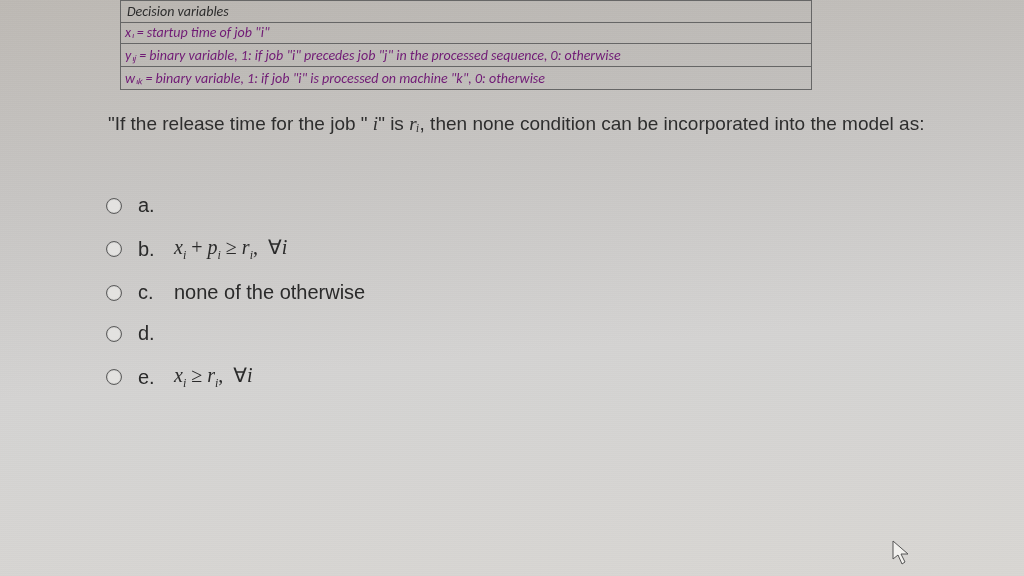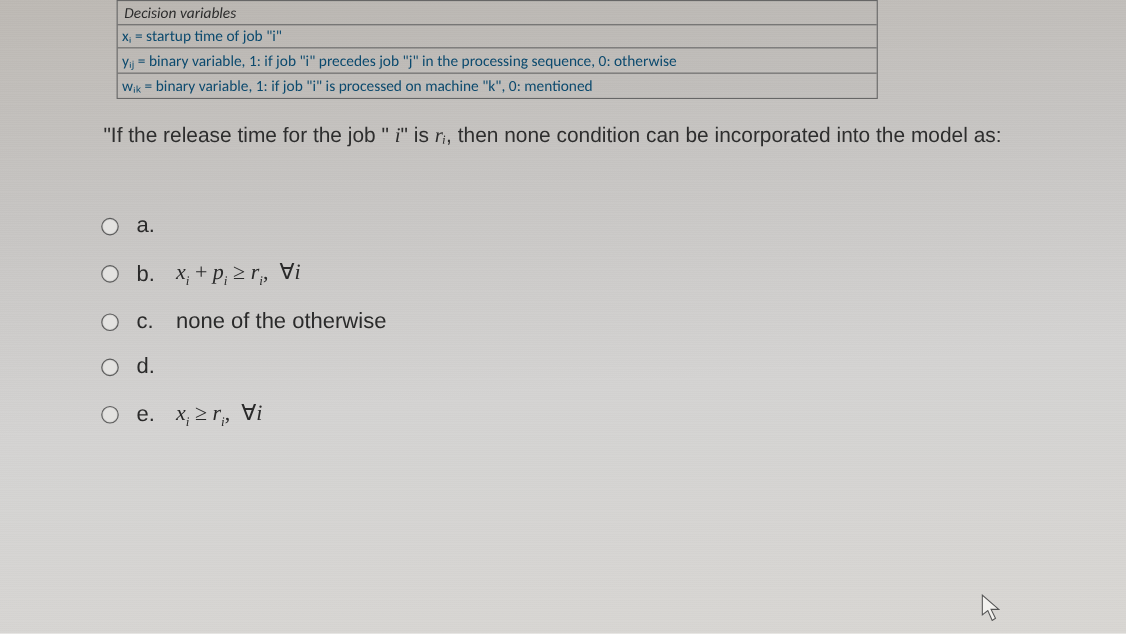--- a/index.html
+++ b/index.html
@@ -16,21 +16,21 @@
   }
   .noise::before {
     content:"";
     position:absolute;
     inset:0;
     background: repeating-linear-gradient(0deg, rgba(0,0,0,0.01) 0 1px, rgba(255,255,255,0.01) 1px 2px);
     pointer-events:none;
   }
   .content {
     position: absolute;
-    left: 86px;
+    left: 100px;
     top: 0;
     width: 900px;
   }
   .box {
     border: 1px solid #666;
     margin-left: 20px;
     margin-top: 0;
     font-size: 14px;
     color: #2c2c2c;
     background: rgba(0,0,0,0.01);
@@ -40,23 +40,24 @@
     border-bottom: 1px solid #666;
     padding: 2px 6px 2px 6px;
     font-style: italic;
     color: #2c2c2c;
     font-weight: 500;
     font-family: Calibri, Arial, sans-serif;
   }
   .box-row {
     border-bottom: 1px solid #666;
     padding: 1px 4px 2px 4px;
+    font-style: italic;
     font-family: Calibri, Arial, sans-serif;
     font-size: 14px;
-    color: #0c4a6e;
+    color: #701a75;
   }
   .box-row:last-child {
     border-bottom: none;
   }
   .qtext {
     margin-top: 20px;
     color: #2e2e2e;
     font-size: 19px;
     line-height: 28px;
     padding-left: 8px;
@@ -101,22 +102,22 @@
     pointer-events: none;
   }
 </style>
 </head>
 <body class="noise">
 
 <div class="content">
   <div class="box">
     <div class="box-header">Decision variables</div>
     <div class="box-row">xᵢ = startup time of job "i"</div>
-    <div class="box-row">yᵢⱼ = binary variable, 1: if job "i" precedes job "j" in the processing sequence, 0: otherwise</div>
-    <div class="box-row">wᵢₖ = binary variable, 1: if job "i" is processed on machine "k", 0: mentioned</div>
+    <div class="box-row">yᵢⱼ = binary variable, 1: if job "i" precedes job "j" in the processed sequence, 0: otherwise</div>
+    <div class="box-row">wᵢₖ = binary variable, 1: if job "i" is processed on machine "k", 0: otherwise</div>
   </div>
 
   <div class="qtext">
     <span>"If the release time for the job " </span><span class="math">i</span><span>" is </span><span class="math">rᵢ</span><span>, then none condition can be incorporated into the model as:</span>
   </div>
 
   <div class="options">
 
     <div class="opt">
       <span class="radio"></span>

